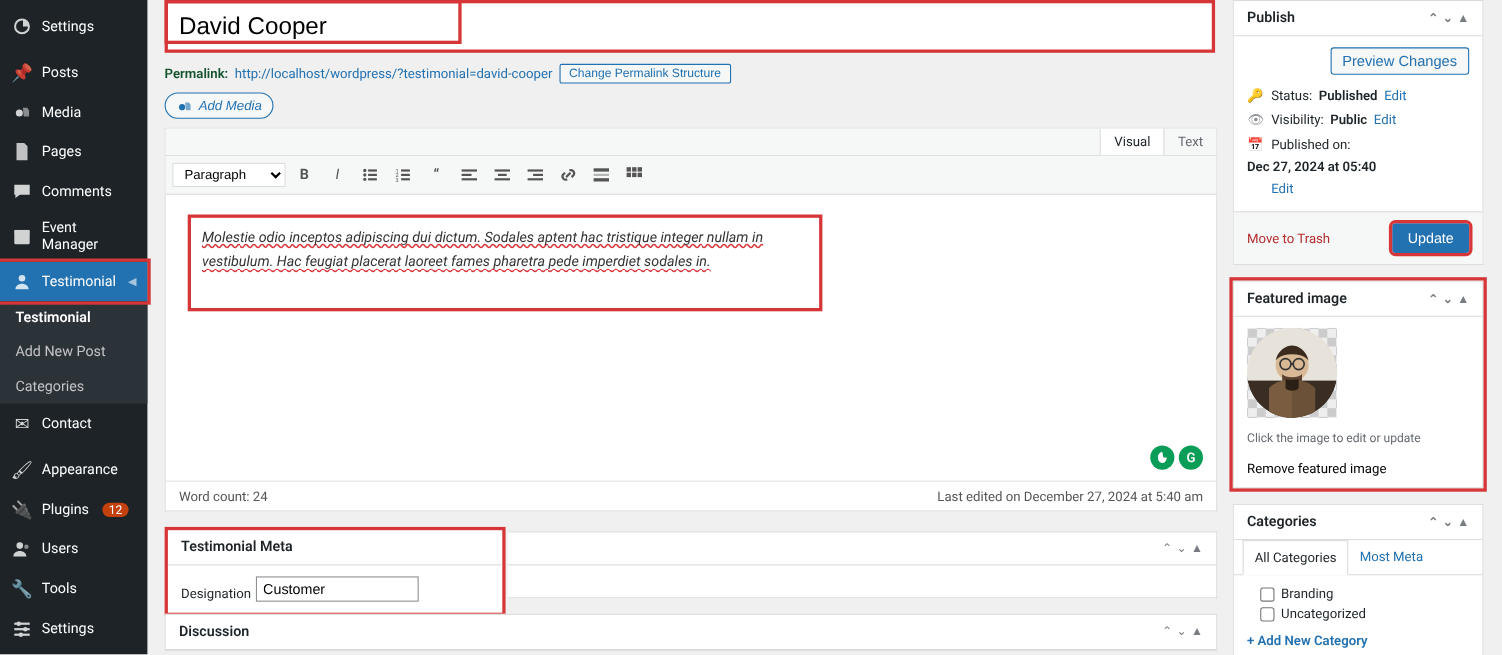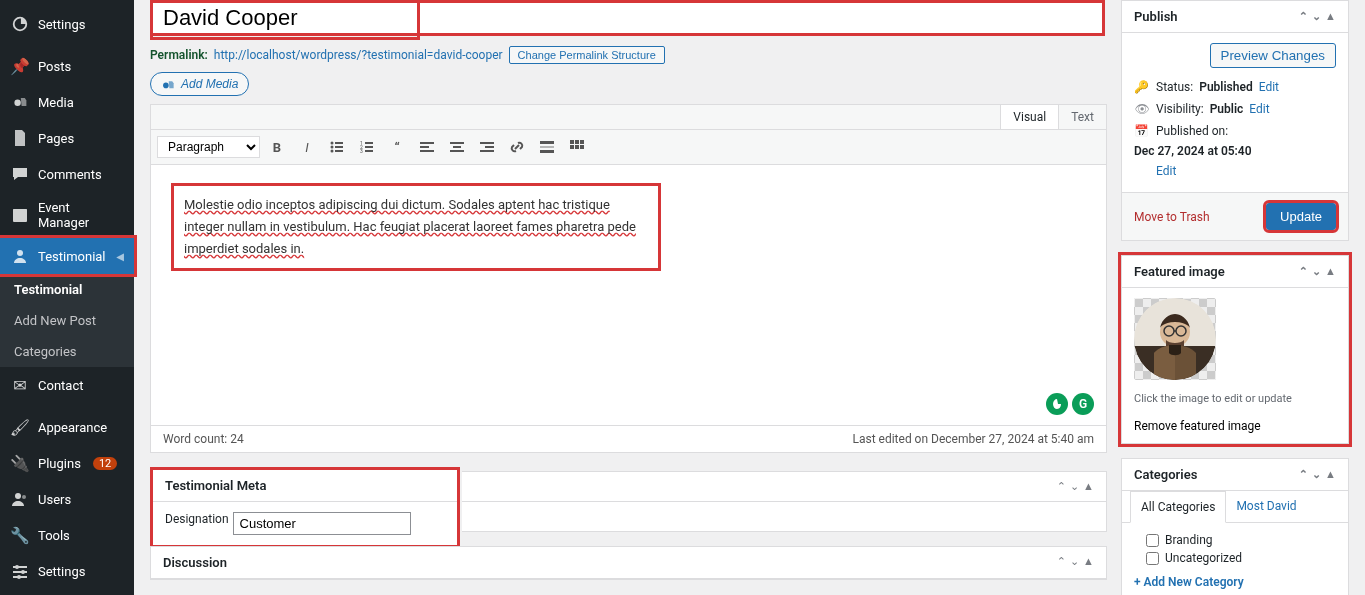--- a/index.html
+++ b/index.html
@@ -17,58 +17,58 @@
   .plugin-badge { background:#c2410c; color:#fff; border-radius:9px; font-size:11px; padding:0 6px; margin-left:4px; }
   .sidebar-sep { height:6px; }
   .sidebar-item .arrow-right { margin-left:auto; font-size:10px; opacity:.6; }
 
   
   .main { flex:1; padding:0 16px 16px; overflow:auto; position:relative; }
   .main-cols { display:flex; gap:14px; align-items:flex-start; }
   .col-left { flex:1; min-width:0; }
   .col-right { width:228px; flex-shrink:0; }
 
-  .title-input { width: calc(100% - 2px); font-size:22px; padding:4px 10px; border:3px solid #d63638; margin-top:0; height:36px; background:#fff; }
+  .title-input { width: calc(100% - 2px); font-size:22px; padding:4px 10px; border:3px solid #d63638; margin-top:0; height:48px; background:#fff; }
   .title-wrap { position:relative; }
   .title-highlight-box { position:absolute; top:0; left:0; width:270px; height:40px; border:3px solid #d63638; pointer-events:none; }
 
   .permalink-row { display:flex; align-items:center; gap:6px; margin:10px 0 8px; font-size:12px; }
   .permalink-row .lbl { font-weight:600; color:#14532d; }
   .permalink-row a { color:#2271b1; text-decoration:none; }
   .btn-outline { border:1px solid #2271b1; color:#2271b1; background:#f6f7f7; padding:2px 8px; border-radius:2px; font-size:11px; cursor:pointer; }
   .add-media-btn { display:inline-flex; gap:6px; border:1px solid #2271b1; background:#f6f7f7; color:#2271b1; padding:4px 10px; border-radius:12px; cursor:pointer; font-size:12px;font-style:italic; }
 
   .editor-box { border:1px solid #dcdcde; background:#fff; margin-top:8px; }
   .editor-tabs { display:flex; justify-content:flex-end; border-bottom:1px solid #dcdcde; background:#f6f7f7; }
   .editor-tab { padding:5px 12px; font-size:12px; color:#646970; border-left:1px solid #dcdcde; cursor:pointer; }
   .editor-tab.active { background:#fff; color:#1d2327; }
   .editor-toolbar { background:#f6f7f7; padding:4px 6px; display:flex; align-items:center; gap:4px; border-bottom:1px solid #dcdcde; }
   .sel-paragraph { border:1px solid #dcdcde; background:#fff; padding:2px 18px 2px 6px; font-size:12px; }
   .tb-btn { width:26px; height:26px; display:flex; align-items:center; justify-content:center; border-radius:2px; cursor:pointer; color:#555; }
   .editor-content-wrap { position:relative; min-height:260px; padding:18px 20px; }
-  .content-highlight { border:3px solid #d63638; padding:8px 10px; width:490px; min-height:88px; font-size:13px; line-height:1.7; color:#333; }
+  .content-highlight { border:3px solid #d63638; padding:8px 10px; width:577px; min-height:88px; font-size:13px; line-height:1.7; color:#333;font-style:italic; }
   .content-highlight span { text-decoration: wavy underline #d63638; text-decoration-skip-ink:none; }
   .gram-icons { position:absolute; right:12px; bottom:10px; display:flex; gap:4px; }
   .gram-icons .gi { width:22px; height:22px; border-radius:50%; display:flex; align-items:center; justify-content:center; font-size:12px; font-weight:600; }
   .gi.loc { background:#0a9d58; color:#fff; }
   .gi.g { background:#0a9d58; color:#fff; }
 
   .status-bar { display:flex; justify-content:space-between; padding:6px 12px; border:1px solid #dcdcde; border-top:none; background:#fff; font-size:12px; color:#555; }
 
   
   .postbox { border:1px solid #dcdcde; background:#fff; margin-top:14px; }
   .postbox-header { display:flex; justify-content:space-between; padding:8px 12px; border-bottom:1px solid #dcdcde; }
   .postbox-header h2 { font-size:13px; font-weight:600; }
   .postbox-header .handles { display:flex; gap:4px; color:#787c82; }
   .postbox-header .handles span { cursor:pointer; font-size:11px; }
   .postbox-body { padding:10px 12px; font-size:12px; }
   .highlight-red { border:3px solid #d63638; }
 
-  .meta-row { display:flex; align-items:flex-start; gap:4px; }
-  .meta-row input { border:1px solid #8c8f94; padding:3px 6px; width:178px; font-size:13px; }
+  .meta-row { display:flex; align-items:flex-end; gap:4px; }
+  .meta-row input { border:1px solid #8c8f94; padding:3px 6px; width:148px; font-size:13px; }
 
   
   .panel { background:#fff; border:1px solid #dcdcde; margin-bottom:14px; }
   .panel-header { display:flex; align-items:center; justify-content:space-between; padding:8px 12px; border-bottom:1px solid #dcdcde; font-weight:600; font-size:13px; }
   .panel-header .handles { display:flex; gap:4px; color:#787c82; }
   .panel-header .handles span { cursor:pointer; font-size:11px; }
   .panel-body { padding:10px 12px; font-size:12px; }
   .pub-row { display:flex; align-items:center; gap:6px; padding:4px 0; color:#1d2327; }
   .pub-row .ico { width:16px; text-align:center; color:#8c8f94; }
   .pub-row .val { font-weight:600; }
@@ -451,21 +451,21 @@
             <span>Categories</span>
             <div class="handles">
               <span>⌃</span>
               <span>⌄</span>
               <span>▲</span>
             </div>
           </div>
           <div class="panel-body">
             <div class="cat-tabs">
               <div class="cat-tab active">All Categories</div>
-              <div class="cat-tab">Most David</div>
+              <div class="cat-tab">Most Meta</div>
             </div>
             <div class="cat-list">
               <label>
                   <input type="checkbox" style=""> 
                   <span>Branding</span>
                 </label>
               <label>
                   <input type="checkbox" style=""> 
                   <span>Uncategorized</span>
                 </label>

